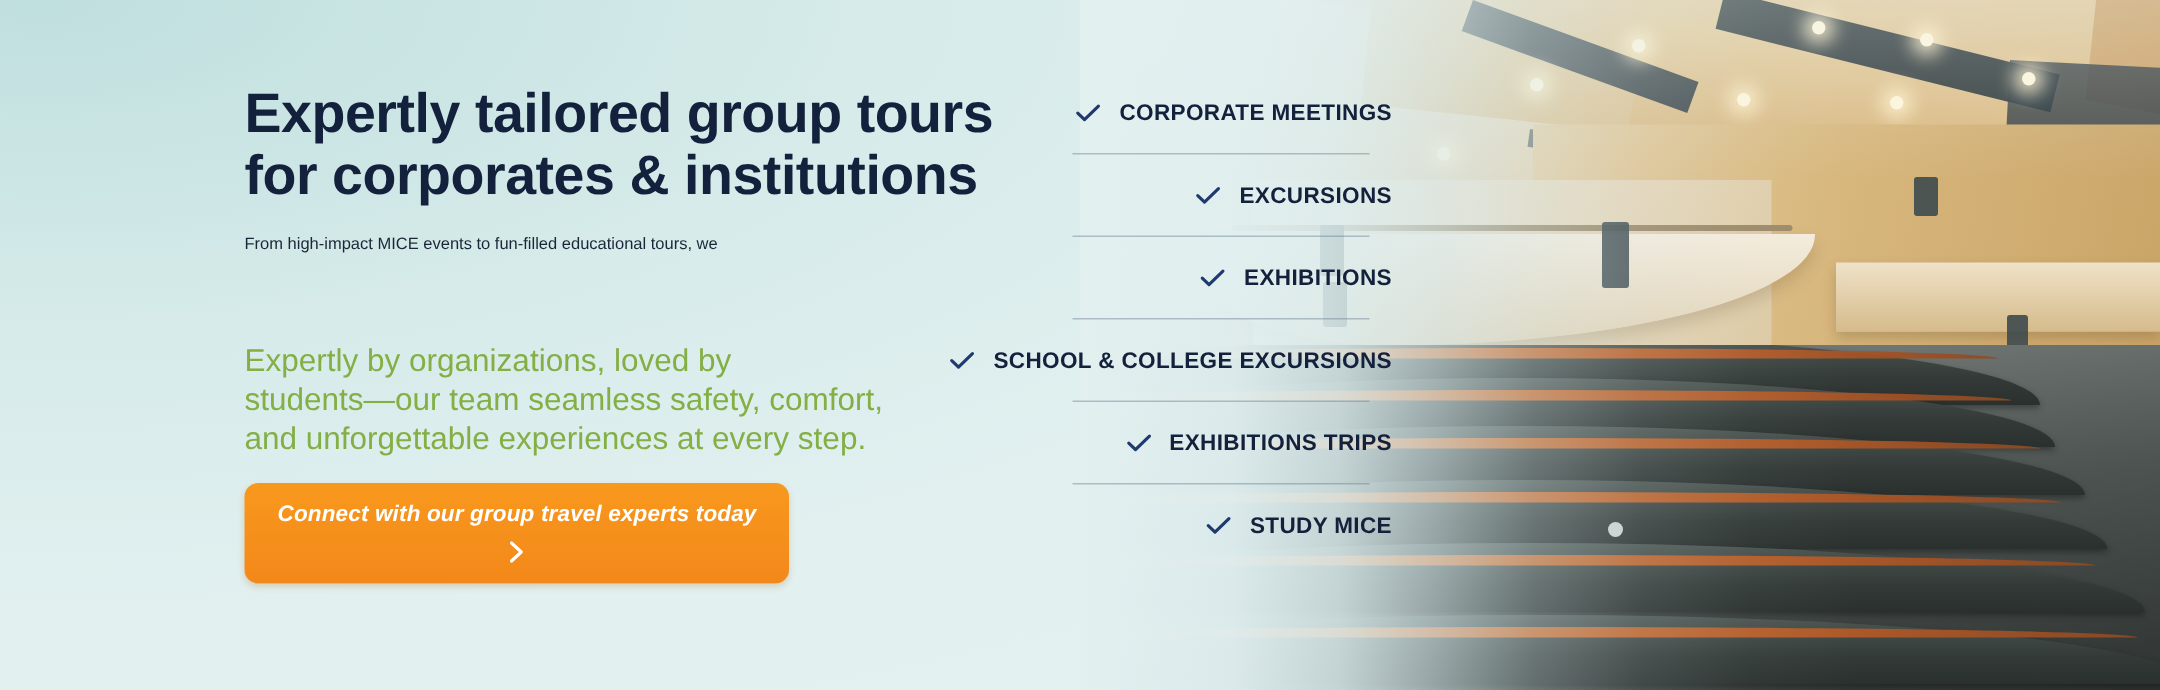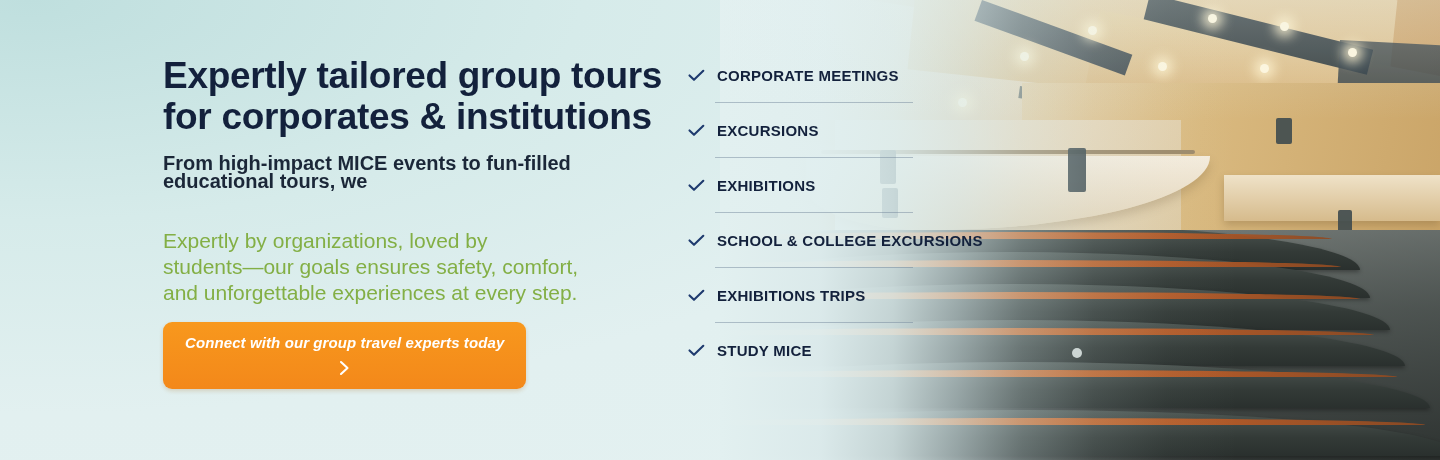--- a/index.html
+++ b/index.html
@@ -136,21 +136,21 @@
   
   #content { position:absolute; left:0; top:0; width:720px; height:460px; }
 
   #headline {
     position:absolute; left:163px; top:55px; width:520px;
     font-size:37px; line-height:41px; font-weight:700;
     color:#13213C; letter-spacing:-.3px;
   }
   #subtext {
     position:absolute; left:163px; top:154px; width:500px;
-    font-size:20px; line-height:18px; font-weight:700; color:#1B2738;
+    font-size:11px; line-height:18px; font-weight:400; color:#1B2738;
   }
   #greentext {
     position:absolute; left:163px; top:228px; width:520px;
     font-size:21px; line-height:26px; font-weight:400; color:#83AF45;
   }
   #cta {
     position:absolute; left:163px; top:322px;
     display:inline-flex; align-items:center; gap:9px;
     padding:12px 22px 13px 22px;
     background:linear-gradient(180deg,#F8981D,#F3881A);
@@ -161,21 +161,21 @@
   #cta .label {
     font-size:15px; font-weight:700; font-style:italic; color:#FFFFFF;
     letter-spacing:.1px; white-space:nowrap;
   }
   #cta .chev { display:flex; align-items:center; }
 
   
   #checklist { position:absolute; left:688px; top:58px; width:240px; }
   .check-item {
     position:relative; display:flex; align-items:center;
-    height:34px; gap:12px;
+    height:34px; gap:12px;justify-content:flex-end;
   }
   .check-item .tick { flex:0 0 auto; display:flex; align-items:center; }
   .check-item .text {
     font-size:15px; font-weight:700; color:#13213C;
     letter-spacing:.25px; white-space:nowrap;
   }
   .divider {
     margin-left:27px; width:198px; height:1px;
     background:#6A7E94; opacity:.45;
   }
@@ -242,21 +242,21 @@
       <span>Expertly tailored group tours</span><br>
       <span>for corporates &amp; institutions</span>
     </h1>
 
     <p id="subtext">
       <span>From high-impact MICE events to fun-filled educational tours, we</span><br>
     </p>
 
     <p id="greentext">
       <span>Expertly by organizations, loved by</span><br>
-      <span>students—our goals ensures safety, comfort,</span><br>
+      <span>students—our team seamless safety, comfort,</span><br>
       <span>and unforgettable experiences at every step.</span>
     </p>
 
     <button id="cta">
       <span class="label">Connect with our group travel experts today</span>
       <span class="chev">
         <svg width="11" height="16" viewBox="0 0 11 16" fill="none">
           <path d="M2 2 L8.5 8 L2 14" stroke="#FFFFFF" stroke-width="2.1" stroke-linecap="round" stroke-linejoin="round"></path>
         </svg>
       </span>

